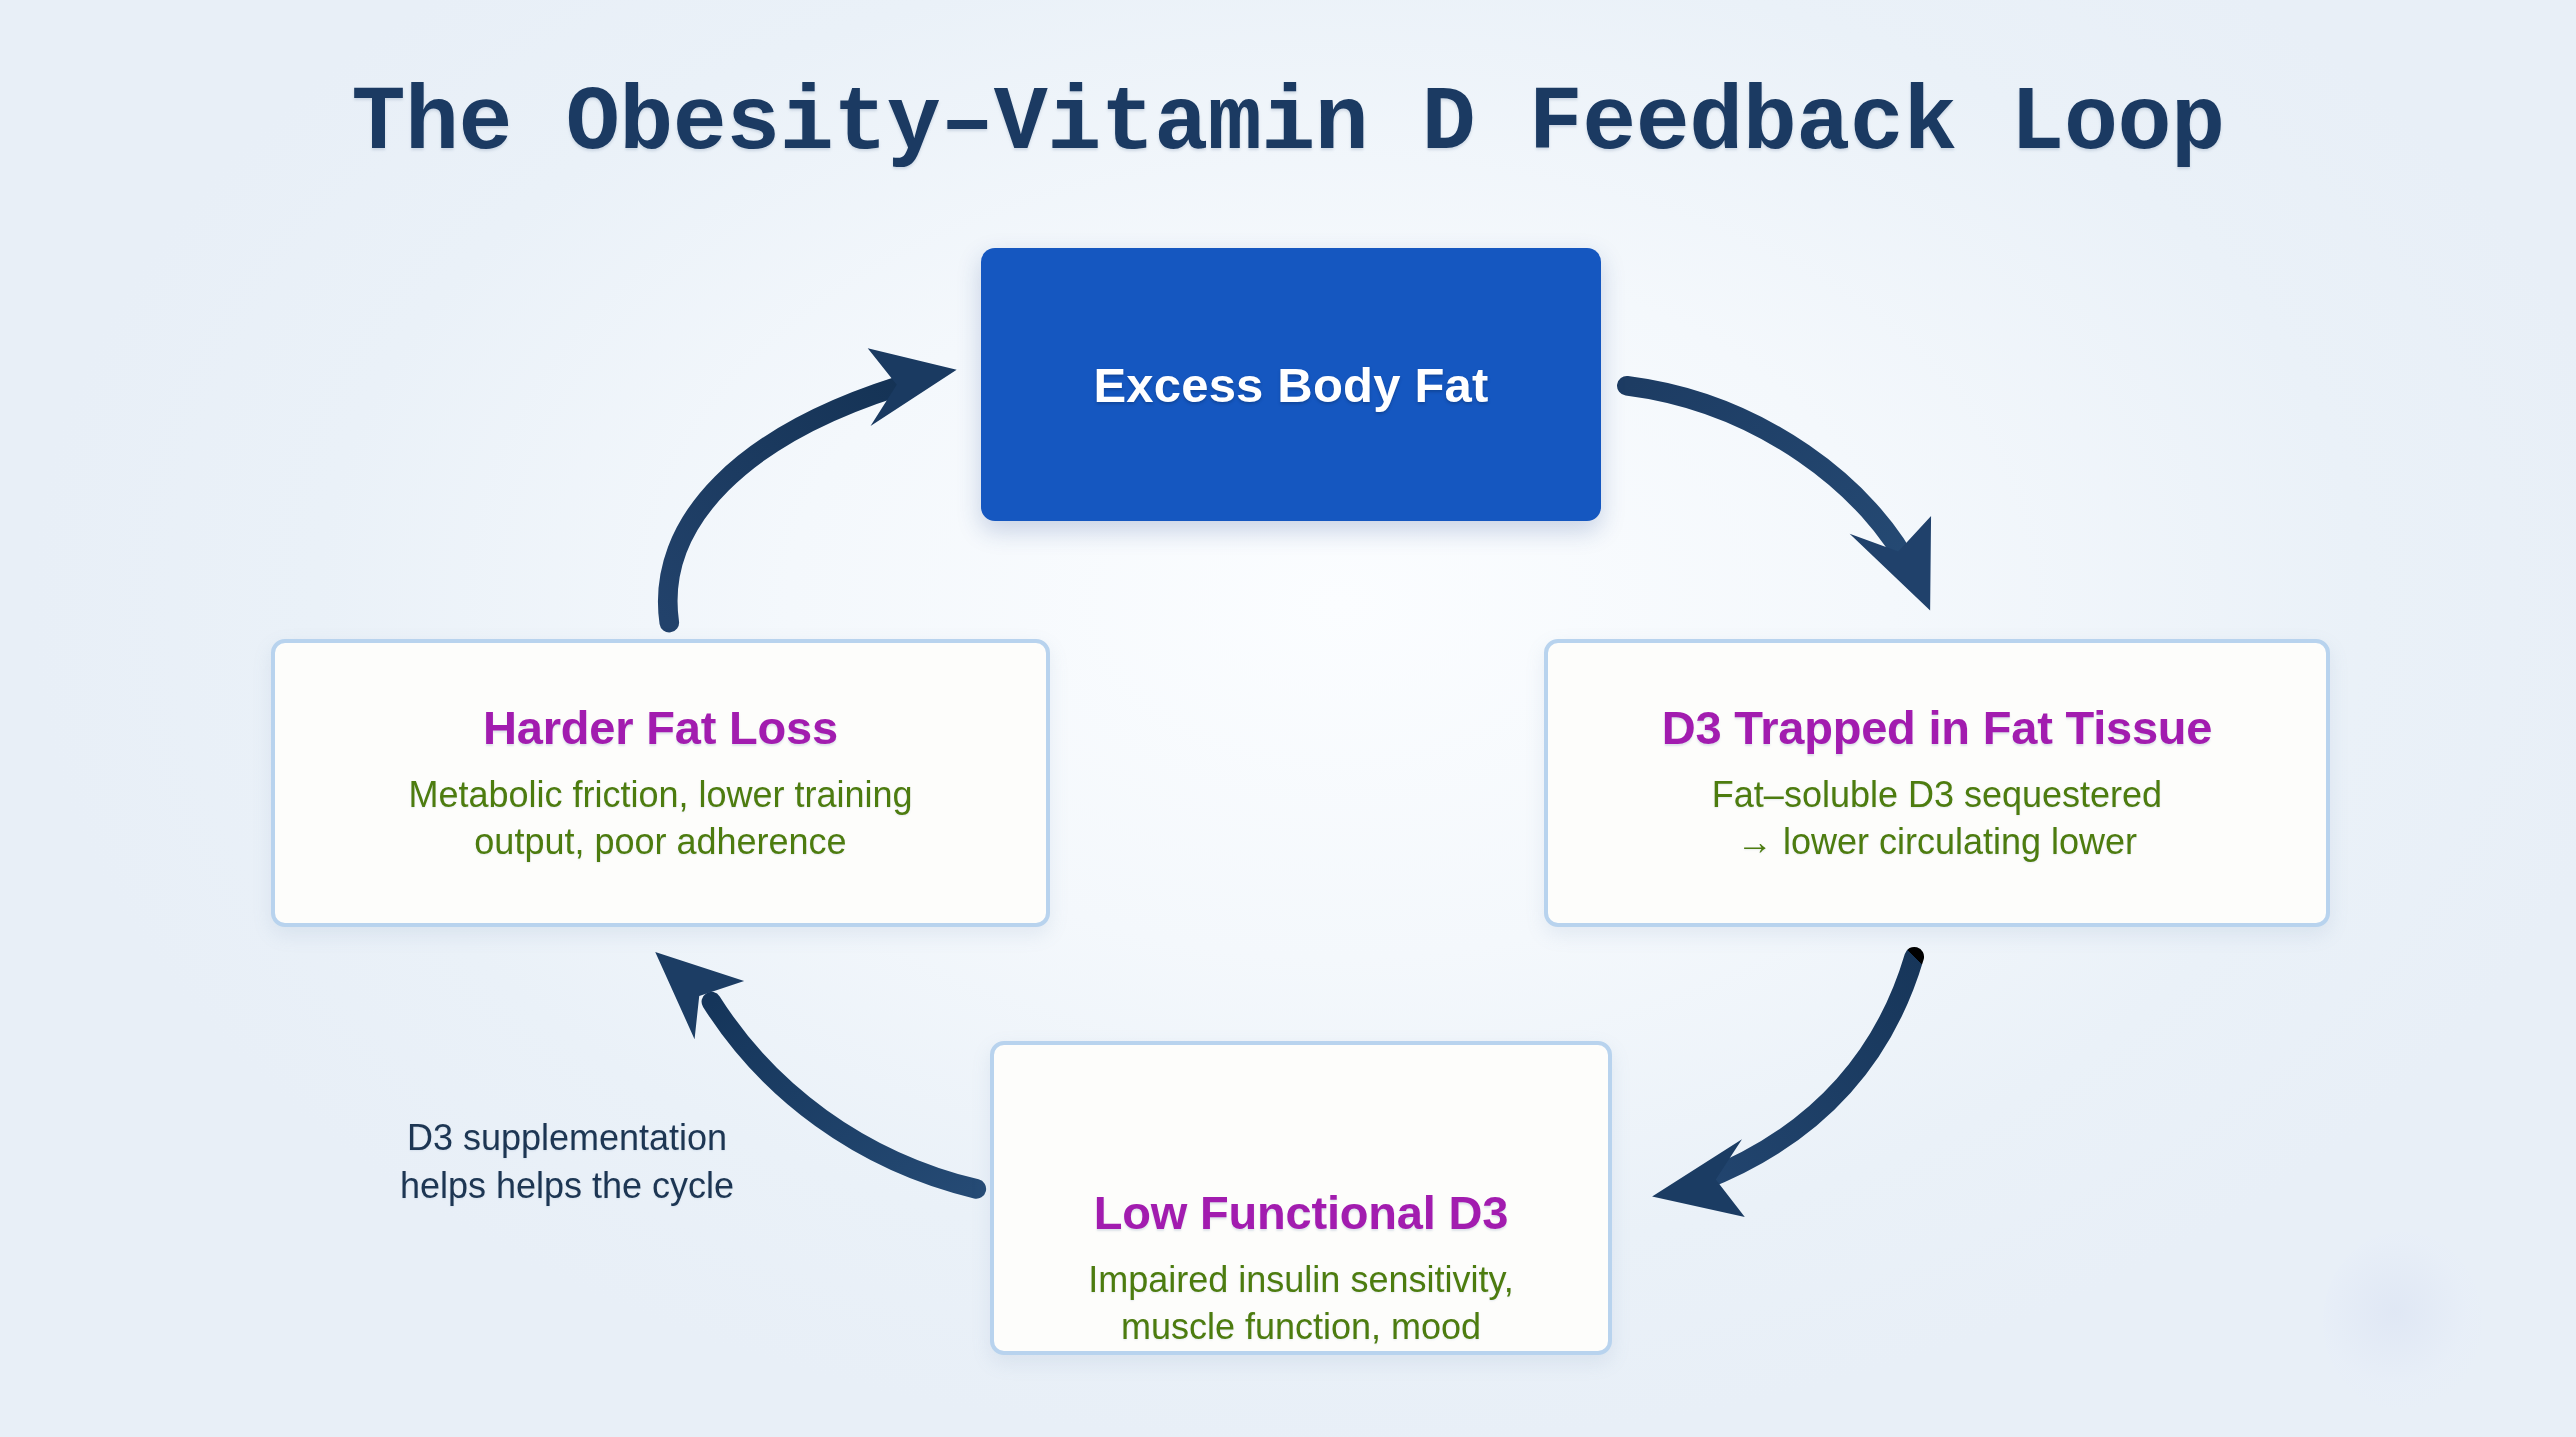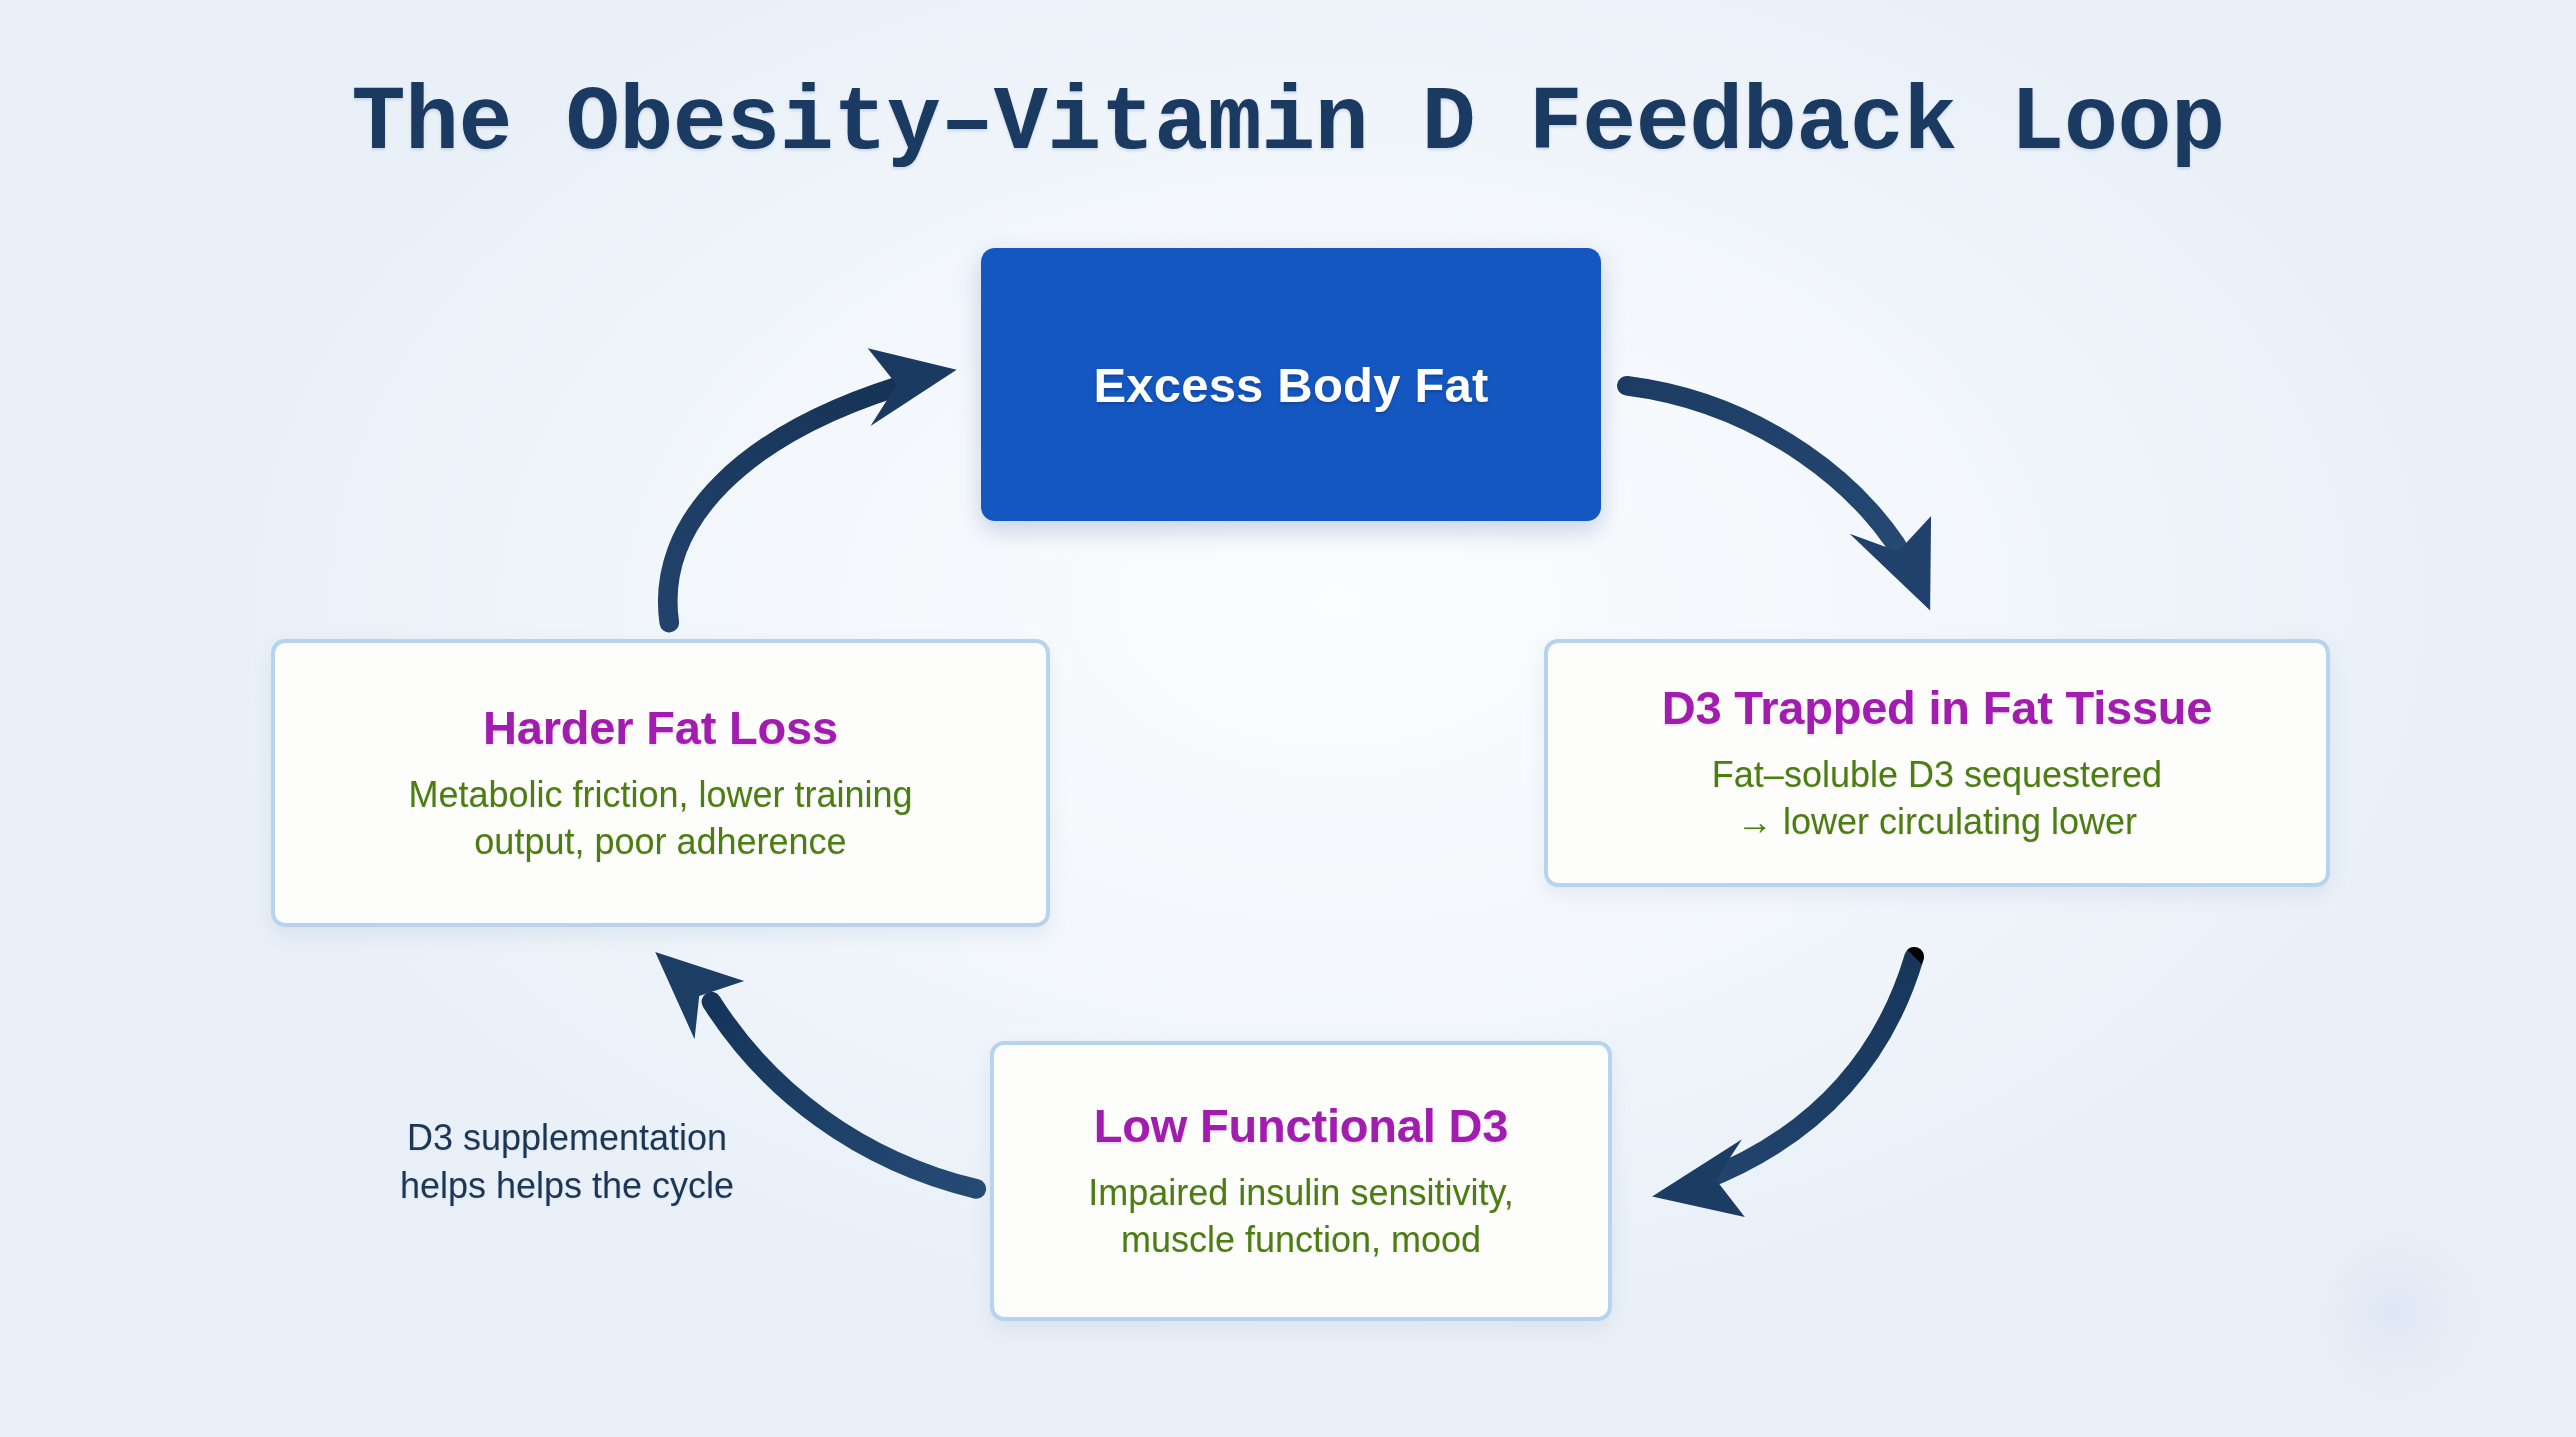--- a/index.html
+++ b/index.html
@@ -97,22 +97,22 @@
     color: #4d7c0f;
     font-size: 36px;
     font-weight: 400;
     line-height: 1.3;
     white-space: pre-line;
     text-shadow: 0 0.9px 1.9px rgba(140,165,195,0.22);
   }
 
   
   #node-top    { left: 981px; top: 248px;  width: 620px; height: 273px; }
-  #node-right  { left: 1544px; top: 639px;  width: 786px; height: 248px; padding: 0 32px; }
-  #node-bottom { left: 990px; top: 1041px; width: 622px; height: 280px; padding: 0 28px; }
+  #node-right  { left: 1544px; top: 639px;  width: 786px; height: 288px; padding: 0 32px; }
+  #node-bottom { left: 990px; top: 1041px; width: 622px; height: 314px; padding: 0 28px; justify-content: flex-end; }
   #node-left   { left: 271px;  top: 639px;  width: 779px; height: 288px; padding: 0 32px; }
 
   
   .caption {
     position: absolute;
     left: 333px;
     top: 1114px;
     width: 468px;
     text-align: center;
     font-size: 36px;

